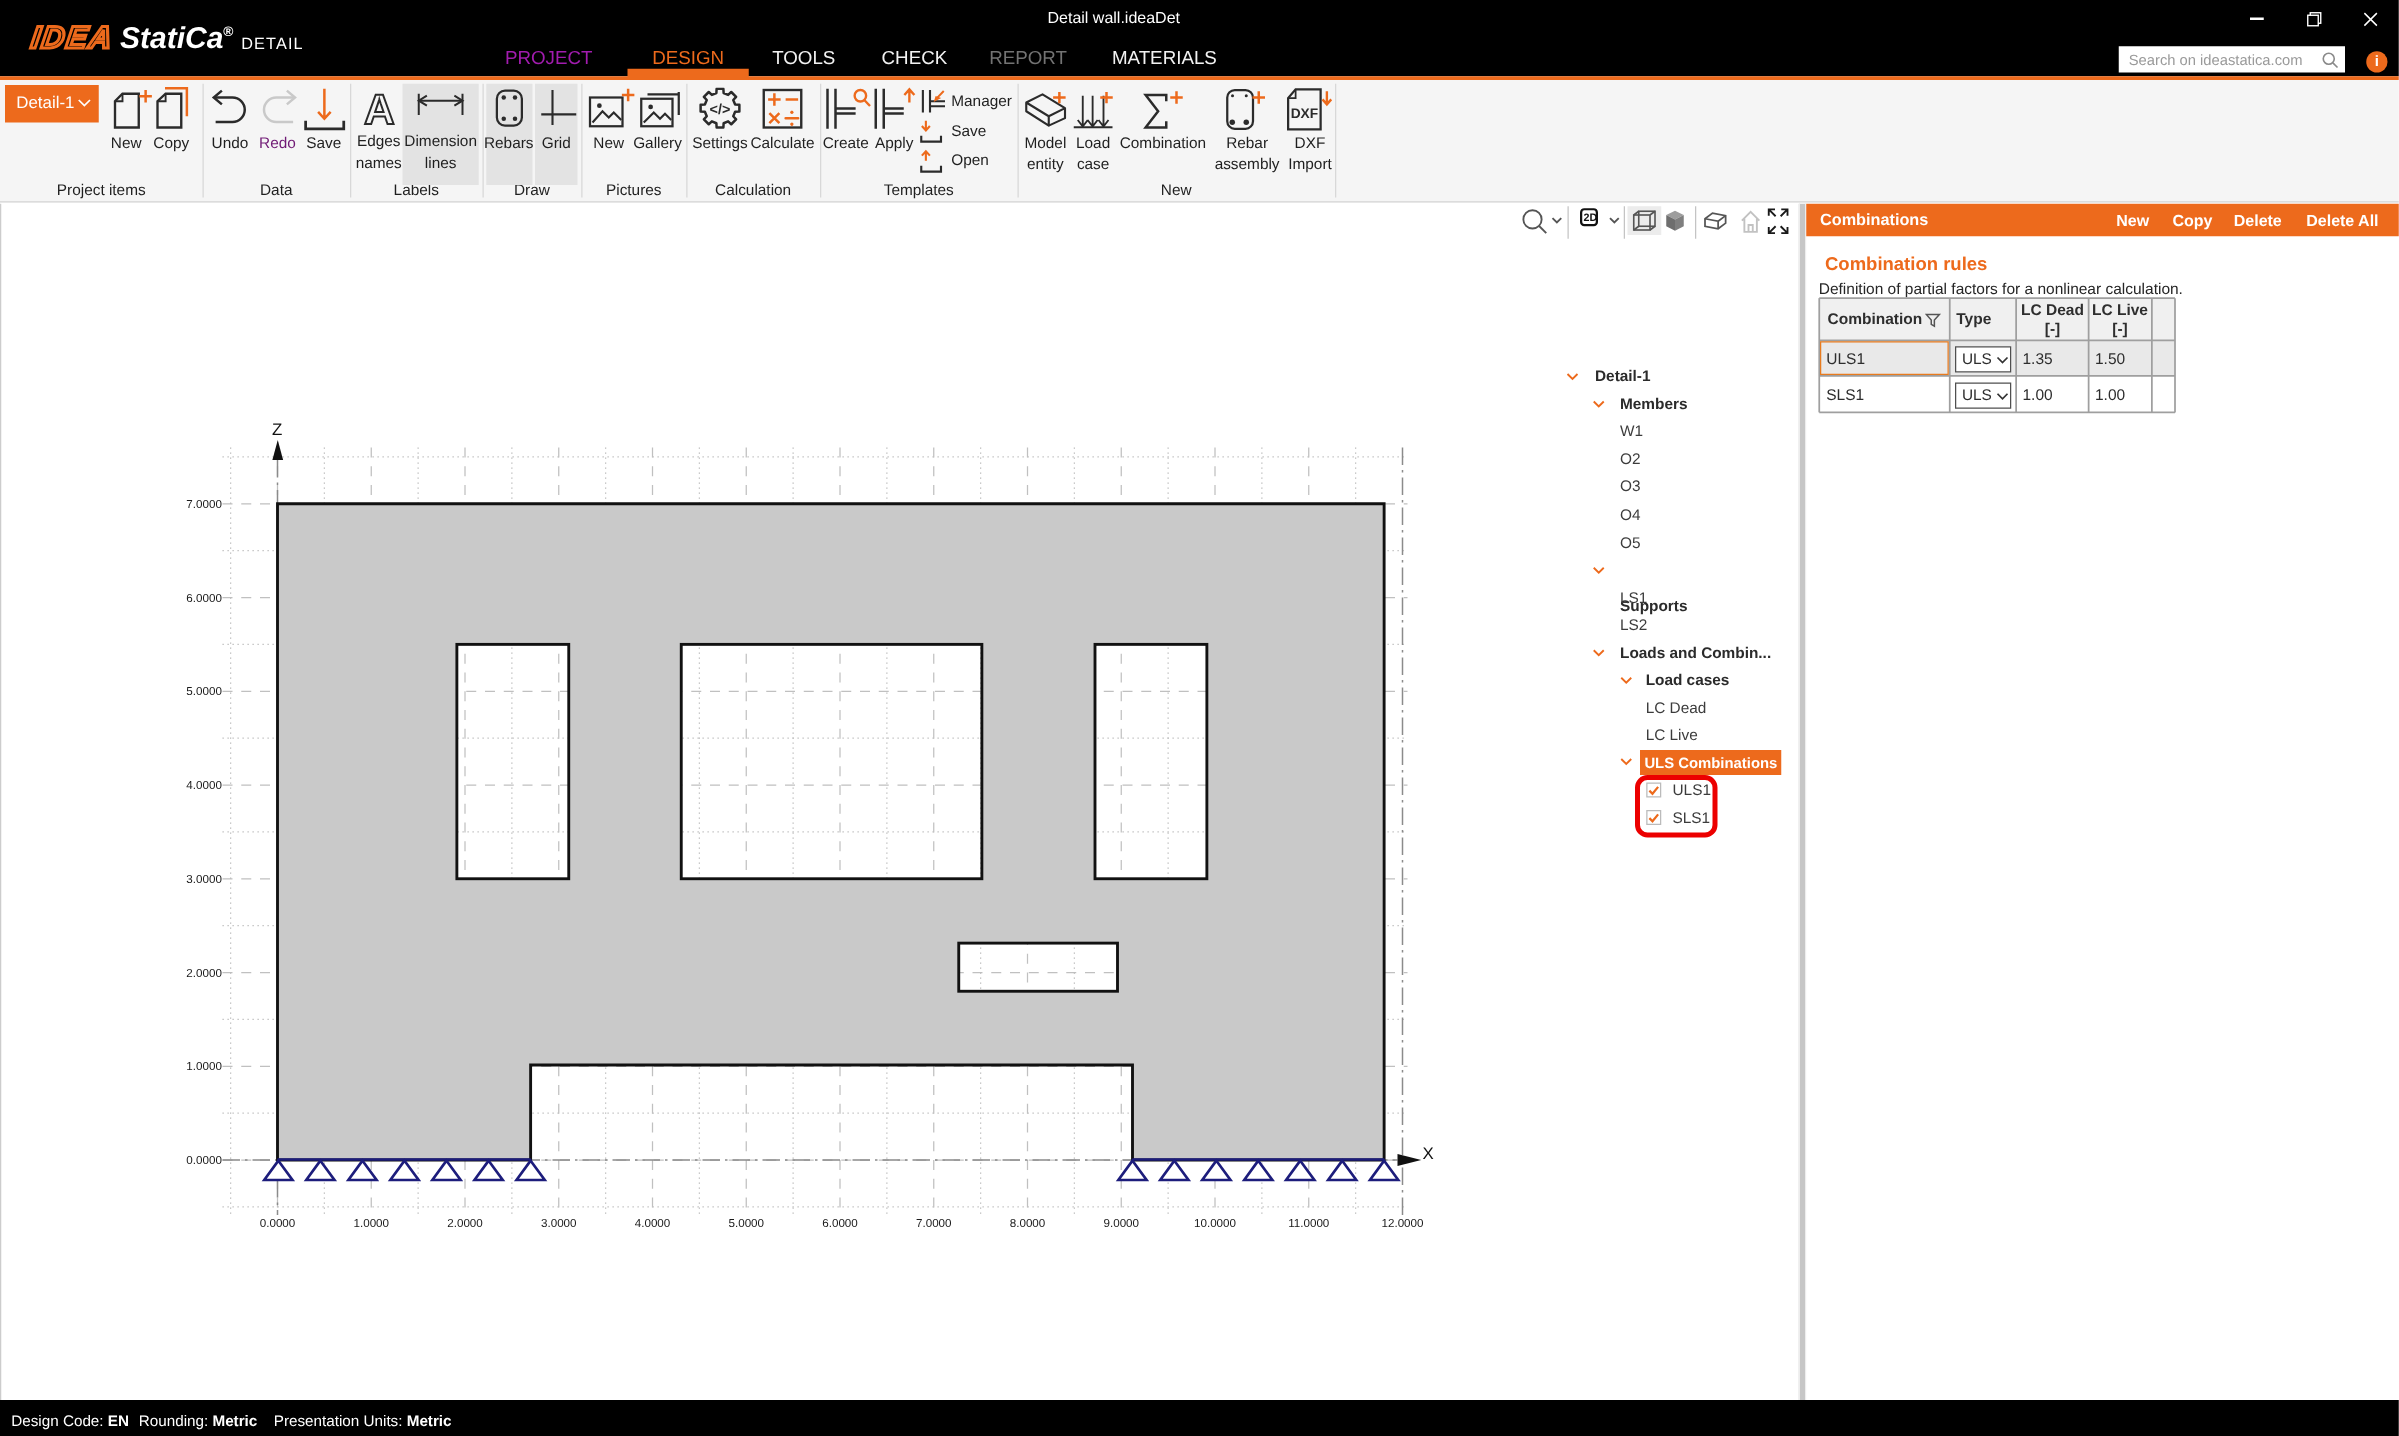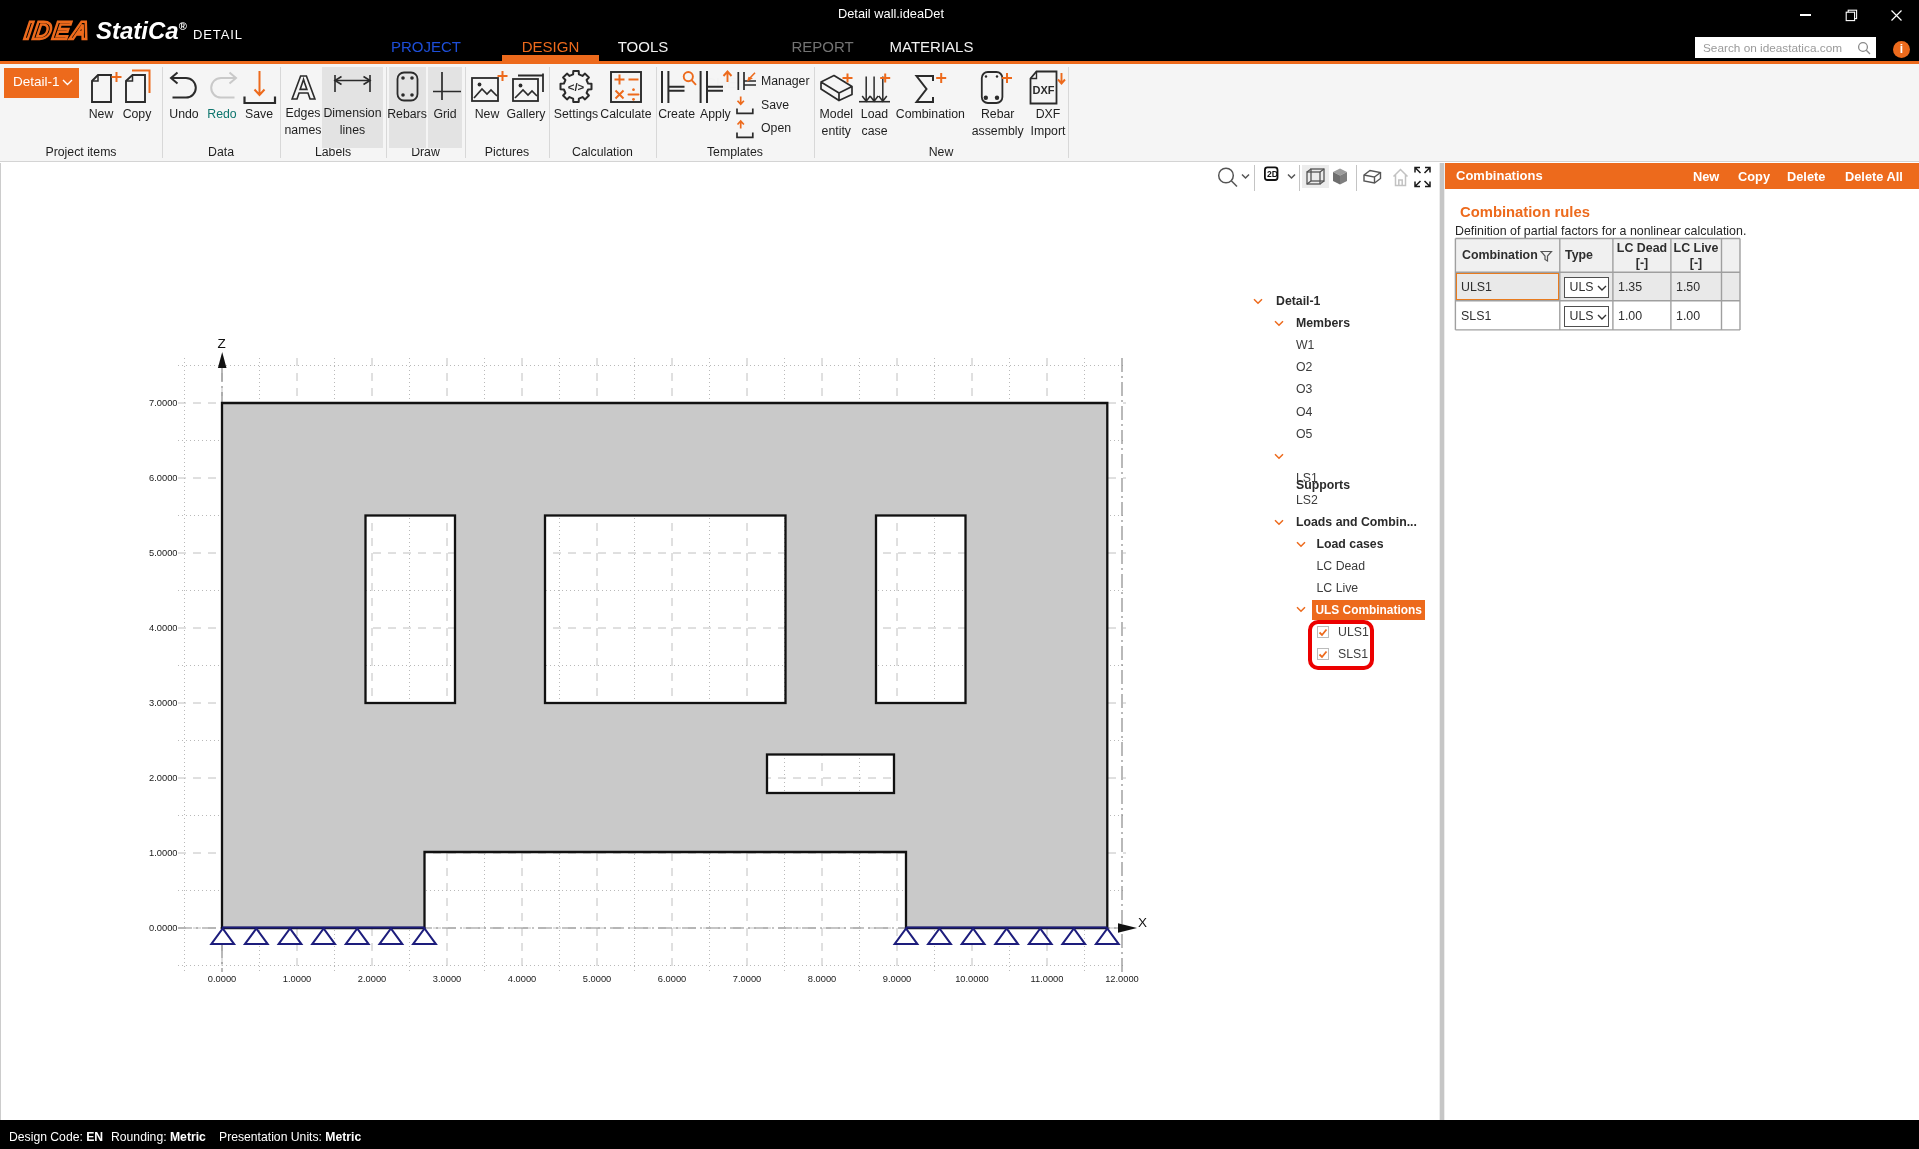--- a/index.html
+++ b/index.html
@@ -24,24 +24,24 @@
 <div class="abs" style="left:193px;top:27px;font-size:13px;letter-spacing:0.9px;color:#fff;">DETAIL</div>
 <div class="abs" style="left:791px;top:6px;width:200px;text-align:center;font-size:12.8px;color:#fff;">Detail wall.ideaDet</div>
 <div class="abs" style="left:1800px;top:14px;width:11px;height:1.6px;background:#fff;"></div>
 <svg class="abs" style="left:1845px;top:9px;" width="13" height="13" viewBox="0 0 13 13">
     <rect x="3.2" y="1.2" width="8.4" height="8.4" fill="none" stroke="#fff" stroke-width="1.1"></rect>
     <rect x="1.2" y="3.2" width="8.4" height="8.4" fill="#000" stroke="#fff" stroke-width="1.1"></rect>
   </svg>
 <svg class="abs" style="left:1890px;top:9px;" width="13" height="13" viewBox="0 0 13 13">
     <path d="M1.5 1.5 L11.5 11.5 M11.5 1.5 L1.5 11.5" stroke="#fff" stroke-width="1.2"></path>
   </svg>
-<div class="mi" style="left:426px;transform:translateX(-50%);color:#1d4ed8;">PROJECT</div>
+<div class="mi" style="left:439px;transform:translateX(-50%);color:#a21caf;">PROJECT</div>
 <div class="mi" style="left:550.5px;transform:translateX(-50%);color:#ed6a1c;">DESIGN</div>
 <div class="mi" style="left:643px;transform:translateX(-50%);color:#f2f2f2;">TOOLS</div>
-<div class="mi" style="left:731.5px;transform:translateX(-50%);color:#f2f2f2;margin-top:36px;">CHECK</div>
+<div class="mi" style="left:731.5px;transform:translateX(-50%);color:#f2f2f2;">CHECK</div>
 <div class="mi" style="left:822.5px;transform:translateX(-50%);color:#737373;">REPORT</div>
 <div class="mi" style="left:931.5px;transform:translateX(-50%);color:#f2f2f2;">MATERIALS</div>
 <div class="abs" style="left:1695px;top:37px;width:181px;height:21px;background:#fff;">
     <div style="position:absolute;left:8px;top:3.5px;font-size:11.8px;color:#9a9a9a;">Search on ideastatica.com</div>
     <svg style="position:absolute;right:5px;top:3.5px;" width="14" height="14" viewBox="0 0 14 14">
       <circle cx="6" cy="6" r="4.4" fill="none" stroke="#8a8a8a" stroke-width="1.3"></circle>
       <path d="M9.3 9.3 L13 13" stroke="#8a8a8a" stroke-width="1.3"></path>
     </svg>
   </div>
 <div class="abs" style="left:1893px;top:41px;width:17px;height:17px;border-radius:50%;background:#ed6a1c;color:#fff;font-weight:bold;font-size:12px;text-align:center;line-height:17px;">i</div>
@@ -85,21 +85,21 @@
 <div class="blbl" style="left:82px;top:106px;">Copy</div>
 <svg class="abs" style="left:166px;top:70px;" width="37" height="34" viewBox="0 0 37 34">
     <path d="M11.5 2.5 L5 8 L11.5 13.5" fill="none" stroke="#2b2b2b" stroke-width="2"></path>
     <path d="M5.5 8 H20 A9.8 9.8 0 0 1 20 27.6 H6.5" fill="none" stroke="#2b2b2b" stroke-width="2"></path>
   </svg>
 <div class="blbl" style="left:129px;top:106px;">Undo</div>
 <svg class="abs" style="left:204px;top:70px;" width="37" height="34" viewBox="0 0 37 34">
     <path d="M25.5 2.5 L32 8 L25.5 13.5" fill="none" stroke="#c9c9c9" stroke-width="2"></path>
     <path d="M31.5 8 H17 A9.8 9.8 0 0 0 17 27.6 H30.5" fill="none" stroke="#c9c9c9" stroke-width="2"></path>
   </svg>
-<div class="blbl" style="left:167px;top:106px;color:#0f766e;">Redo</div>
+<div class="blbl" style="left:167px;top:106px;color:#701a75;">Redo</div>
 <svg class="abs" style="left:242px;top:69px;" width="35" height="36" viewBox="0 0 35 36">
     <path d="M17.5 2 V25 M12.5 20.5 L17.5 26 L22.5 20.5" fill="none" stroke="#ed6a1c" stroke-width="2"></path>
     <path d="M2.5 27.5 V34 H33 V27.5" fill="none" stroke="#2b2b2b" stroke-width="2.2"></path>
   </svg>
 <div class="blbl" style="left:204px;top:106px;">Save</div>
 <svg class="abs" style="left:287px;top:70px;" width="33" height="33" viewBox="0 0 33 33">
     <text x="16.5" y="29" text-anchor="middle" font-size="34" font-weight="bold" font-family="Liberation Sans" fill="none" stroke="#2b2b2b" stroke-width="1.6">A</text>
   </svg>
 <div class="blbl" style="left:248px;top:105px;">Edges
 names</div>

